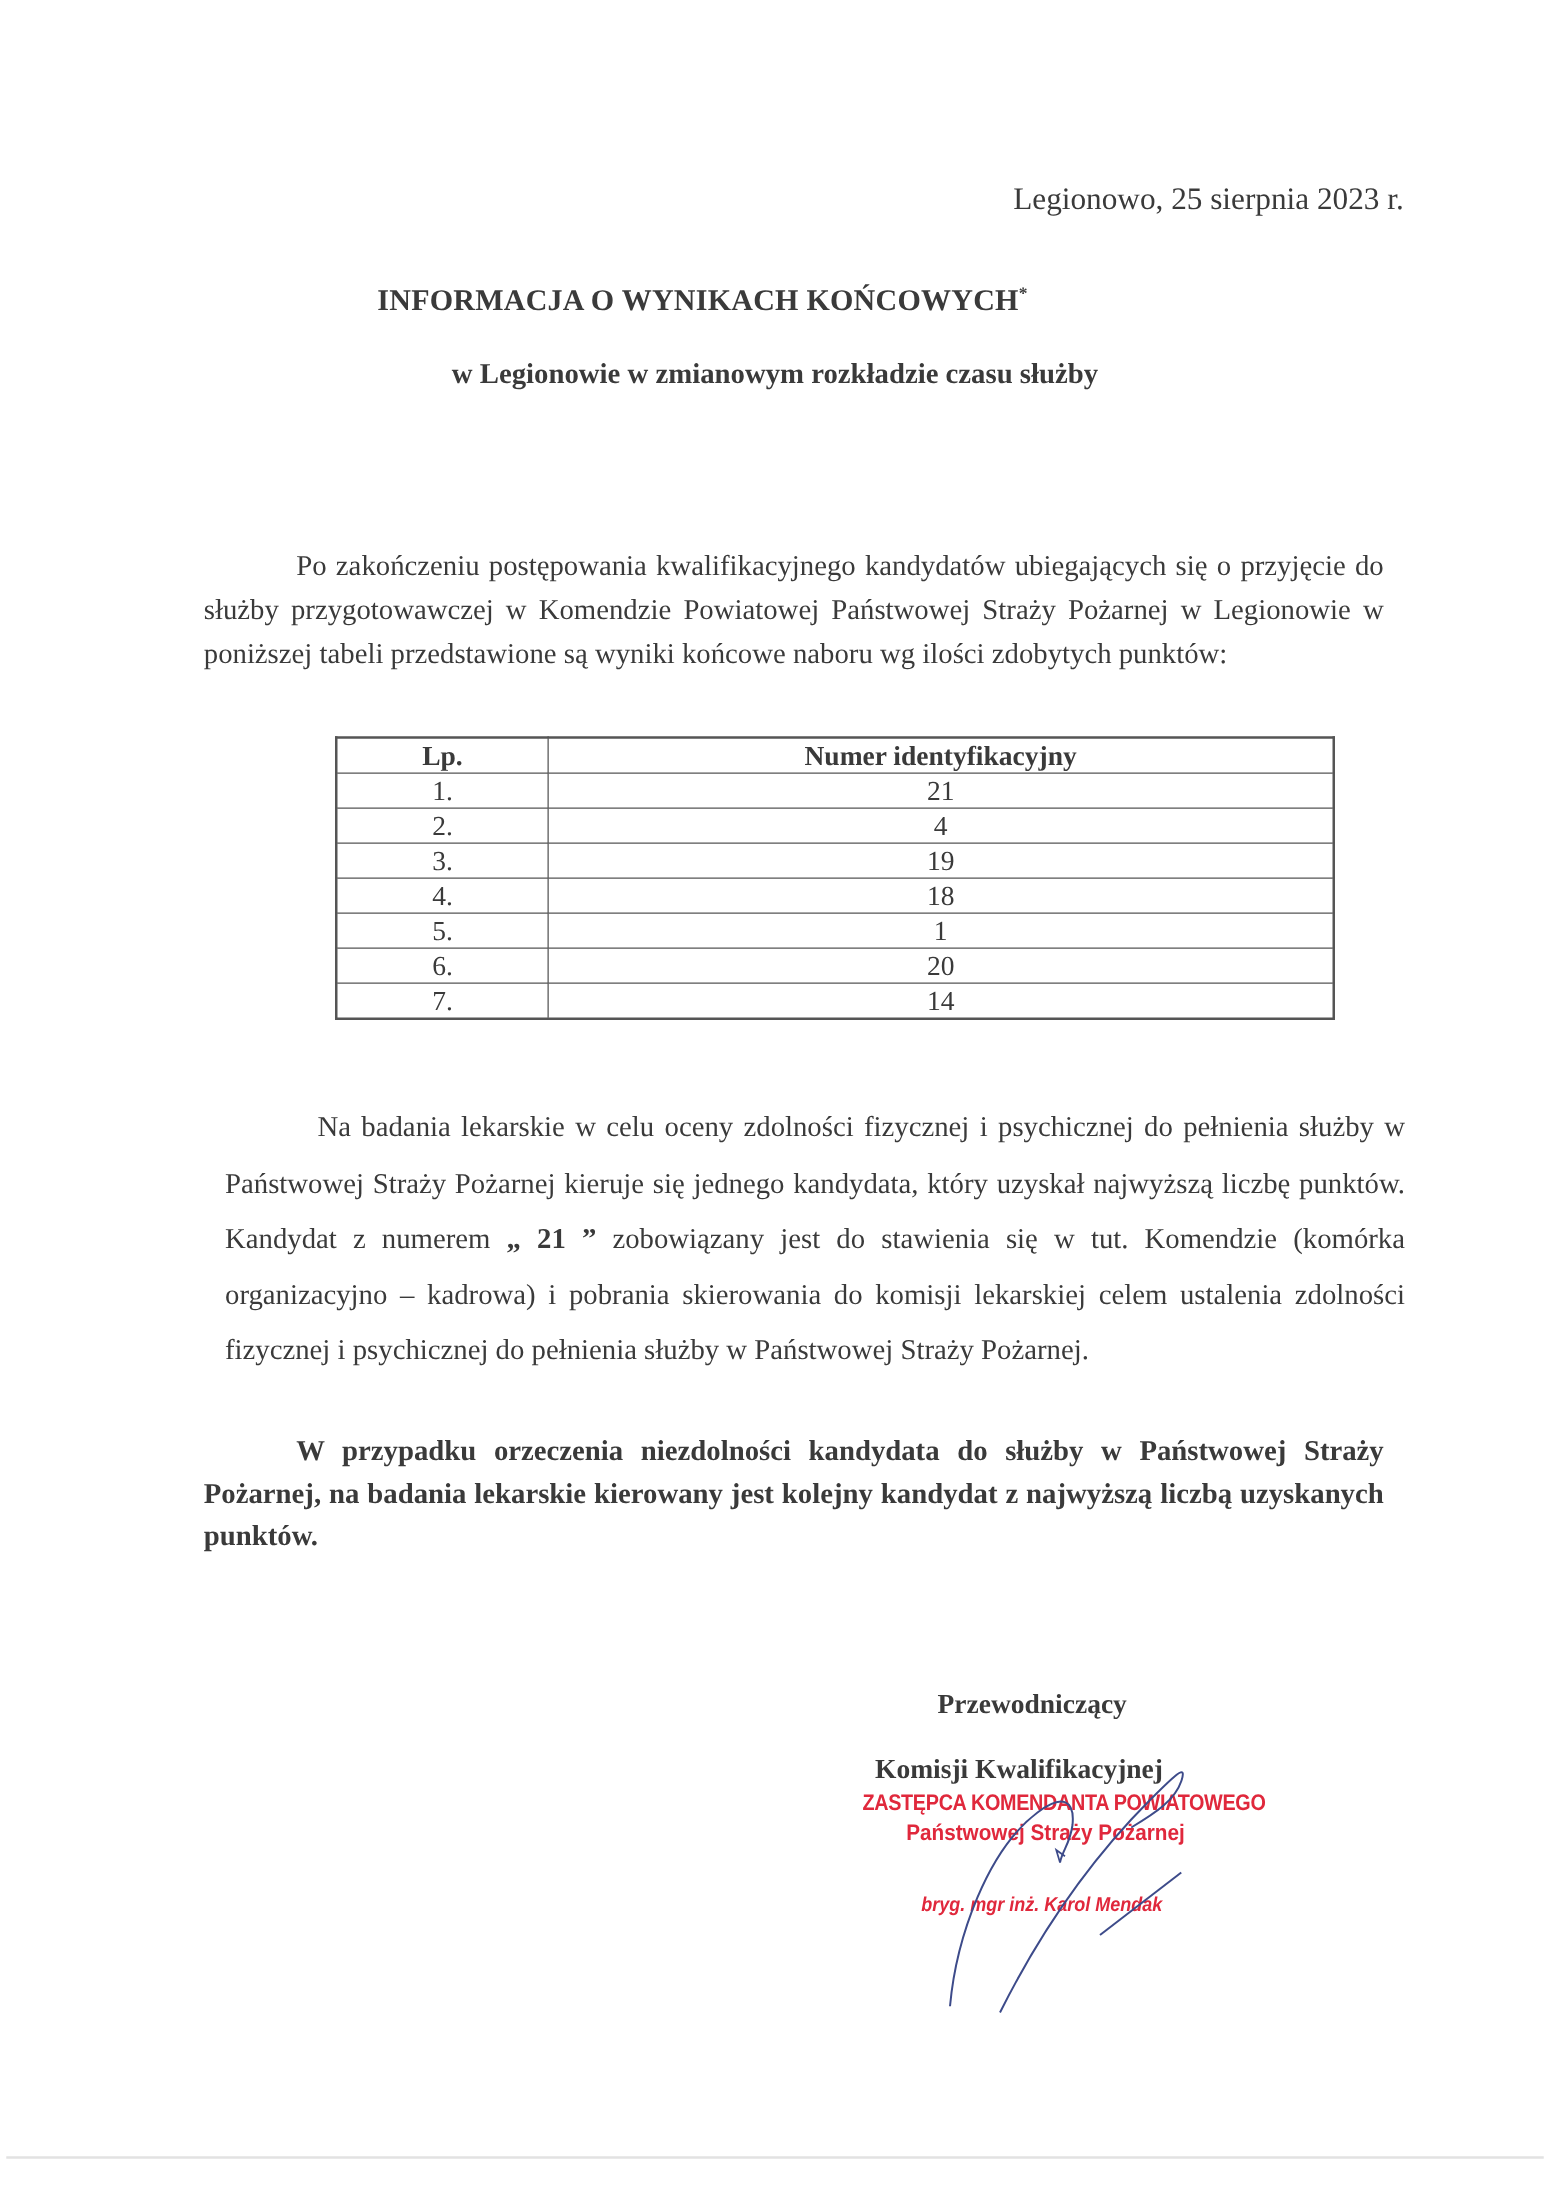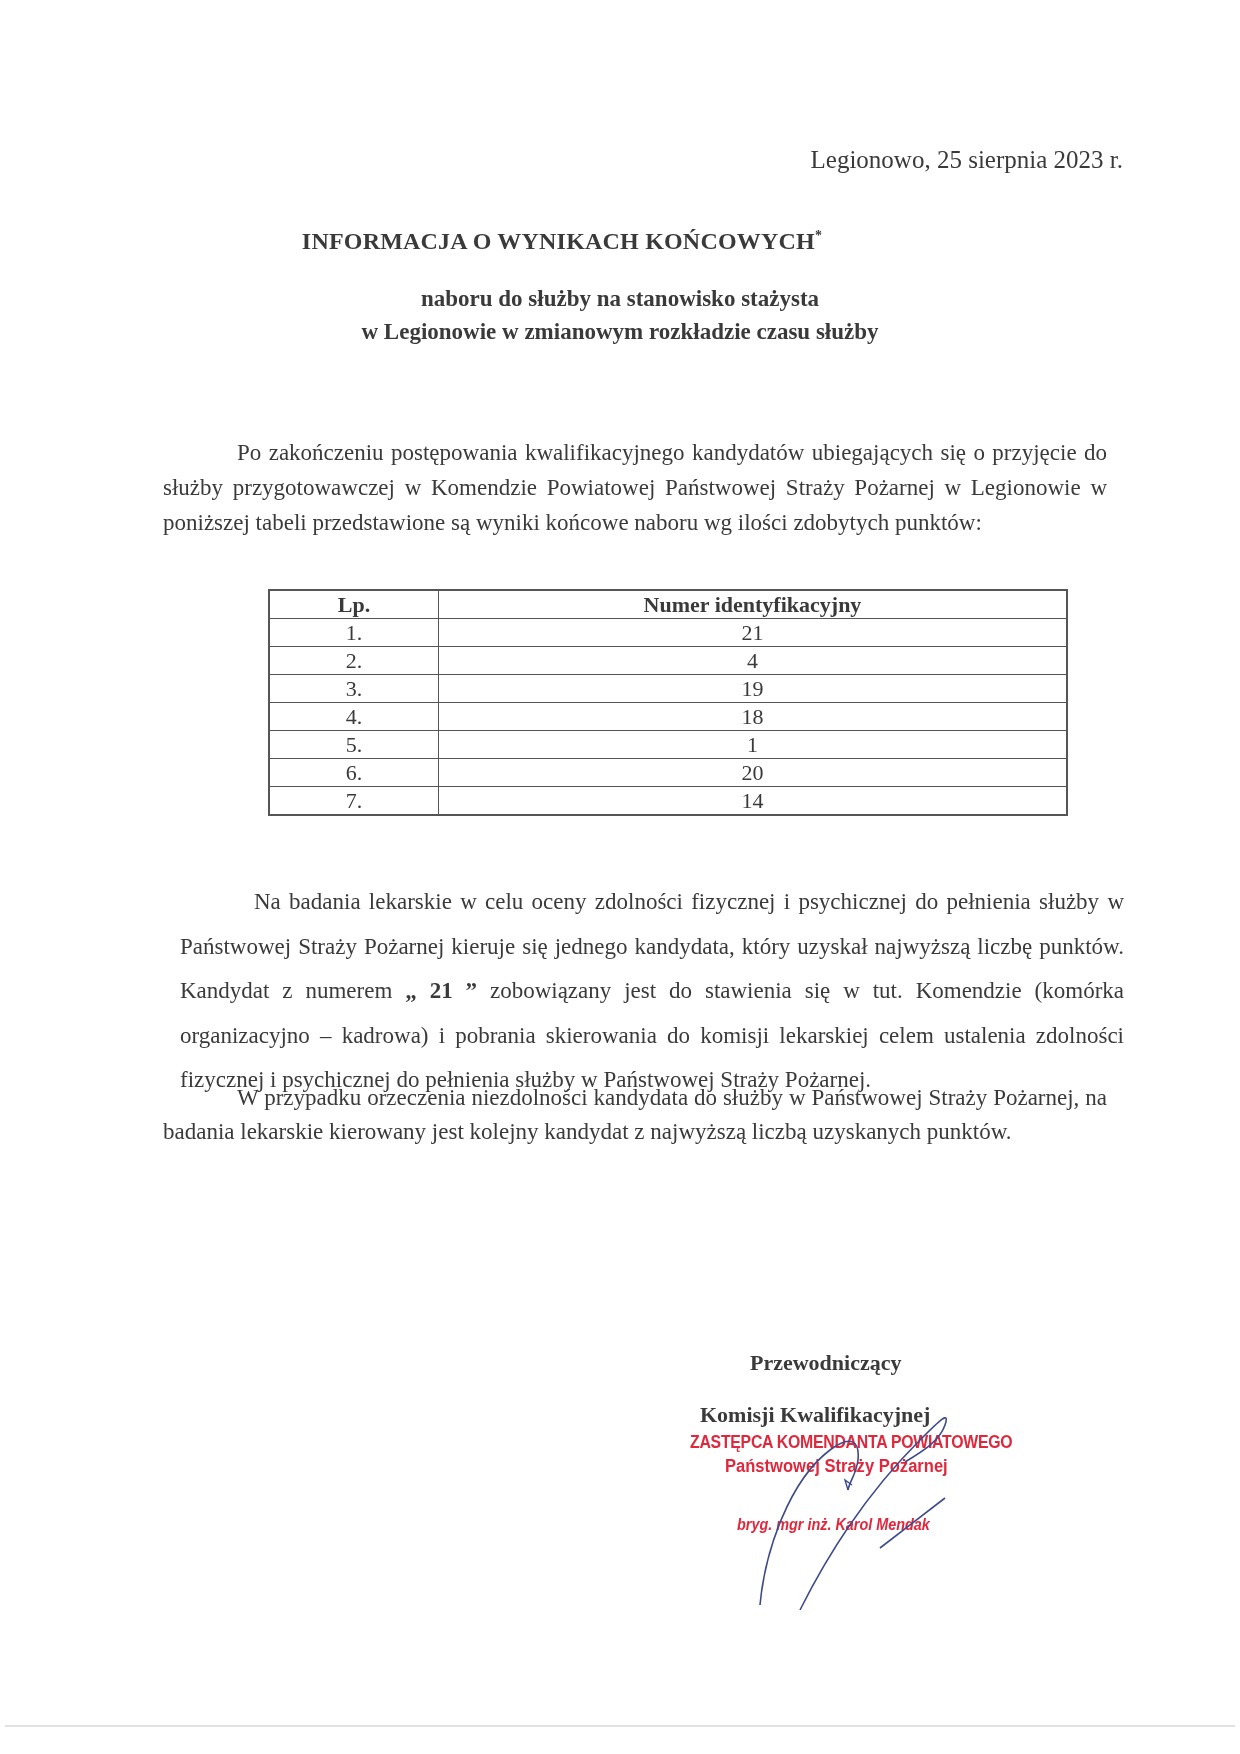--- a/index.html
+++ b/index.html
@@ -6,21 +6,21 @@
     body { width: 1240px; height: 1754px; position: relative; overflow: hidden;
       font-family: "Liberation Serif", "DejaVu Serif", serif; color: #3a3a3a; }
     .abs { position: absolute; }
     .date { top: 120px; right: 117px; font-size: 25px; white-space: nowrap; margin-top: 26px; }
     .title { top: 228px; left: 0; width: 1124px; text-align: center; font-weight: bold; font-size: 24px; letter-spacing: 0.2px; }
     .title sup { font-size: 14px; }
     .subtitle { top: 282px; left: 0; width: 1240px; text-align: center; font-weight: bold; font-size: 23px; line-height: 33px; }
     .para { left: 163px; width: 944px; font-size: 23px; text-align: justify; text-align-last: left; }
     .p1 { top: 435px; line-height: 35px; }
     .p2 { top: 880px; line-height: 44.5px; margin-left: 17px; }
-    .p3 { top: 1081px; line-height: 34px; }
+    .p3 { top: 1144px; line-height: 34px; font-weight: bold; }
     .indent { display: inline-block; width: 74px; }
     table.results { position: absolute; top: 589px; left: 268px; width: 800px; border-collapse: collapse;
       font-size: 22px; border: 2px solid #555; }
     table.results th, table.results td { border: 1.5px solid #555; height: 27px; padding: 0; text-align: center; line-height: 26px; }
     table.results th { font-weight: bold; }
     table.results .c1 { width: 168px; }
     .sig-head { font-weight: bold; font-size: 22px; white-space: nowrap; }
     .s1 { top: 1350px; left: 750px; }
     .s2 { top: 1402px; left: 700px; }
     .stamp { color: #e0283c; font-weight: bold; white-space: nowrap; font-family: "Liberation Sans", "DejaVu Sans", sans-serif; }
@@ -35,21 +35,20 @@
 
 <div>
 
   <div class="abs date">Legionowo, 25 sierpnia 2023 r.</div>
 
   <div class="abs title">
     <span>INFORMACJA O WYNIKACH KOŃCOWYCH</span><sup>*</sup>
   </div>
 
   <div class="abs subtitle">
-    <div>naboru do służby na stanowisko stażysta</div>
     <div>w Legionowie w zmianowym rozkładzie czasu służby</div>
   </div>
 
   <div class="abs para p1">
     <span class="indent"></span><span>Po zakończeniu postępowania kwalifikacyjnego kandydatów ubiegających się o przyjęcie do służby przygotowawczej w Komendzie Powiatowej Państwowej Straży Pożarnej w Legionowie w poniższej tabeli przedstawione są wyniki końcowe naboru wg ilości zdobytych punktów:</span>
   </div>
 
   <table class="results">
     <thead>
       <tr>

